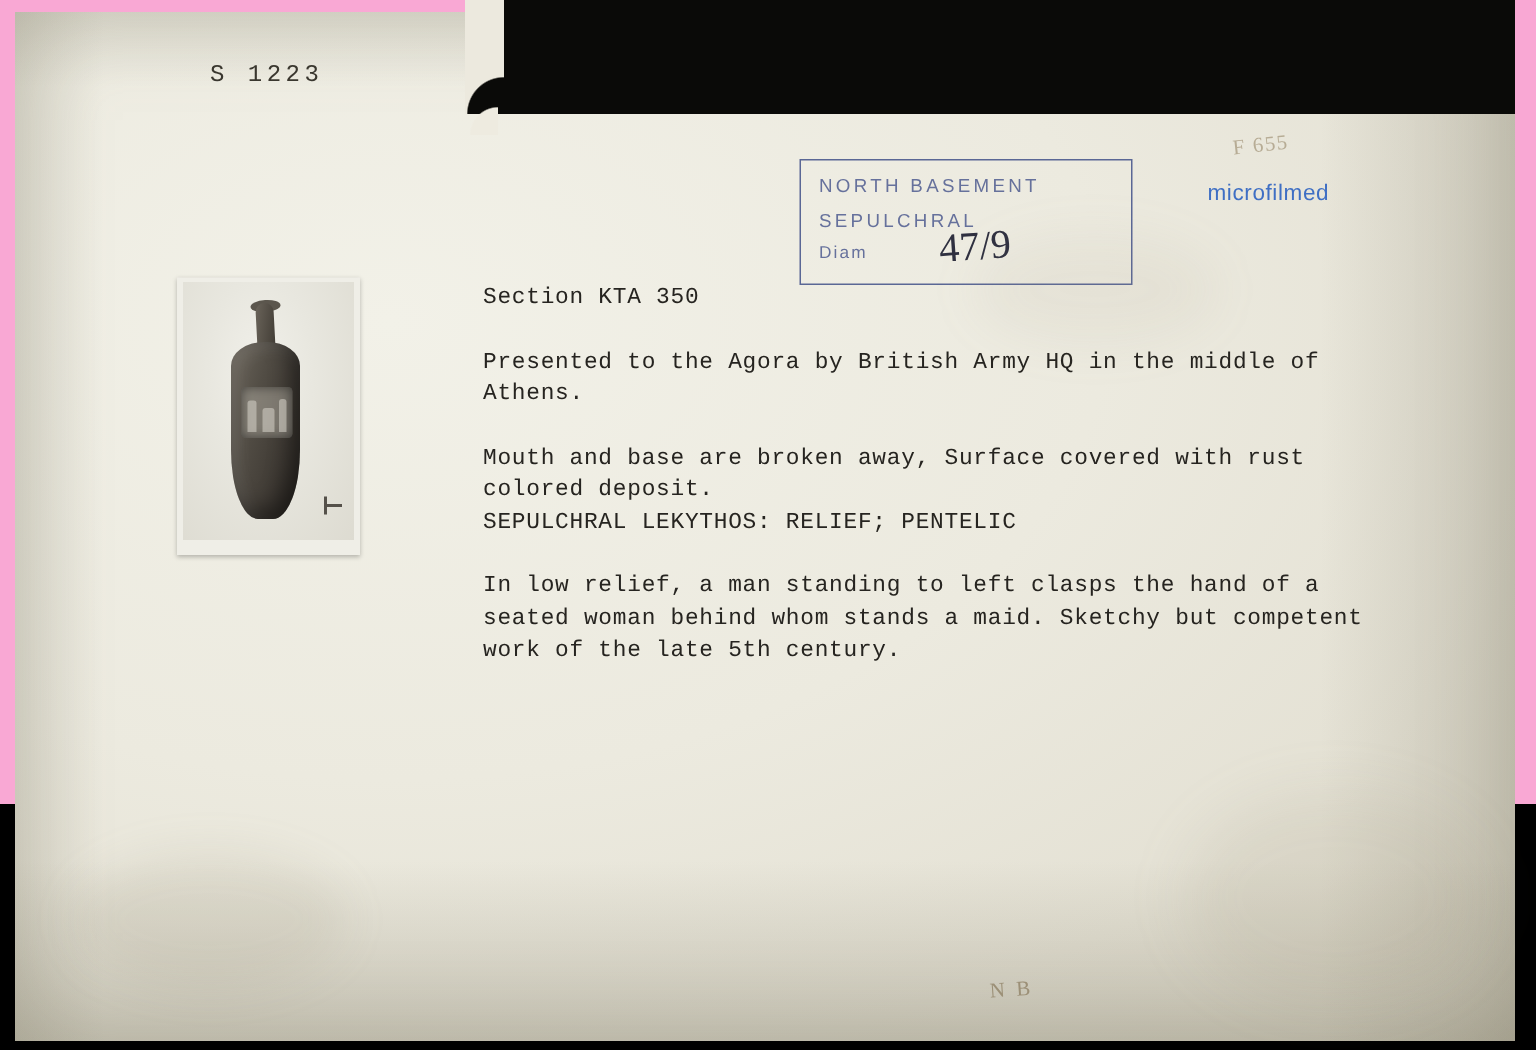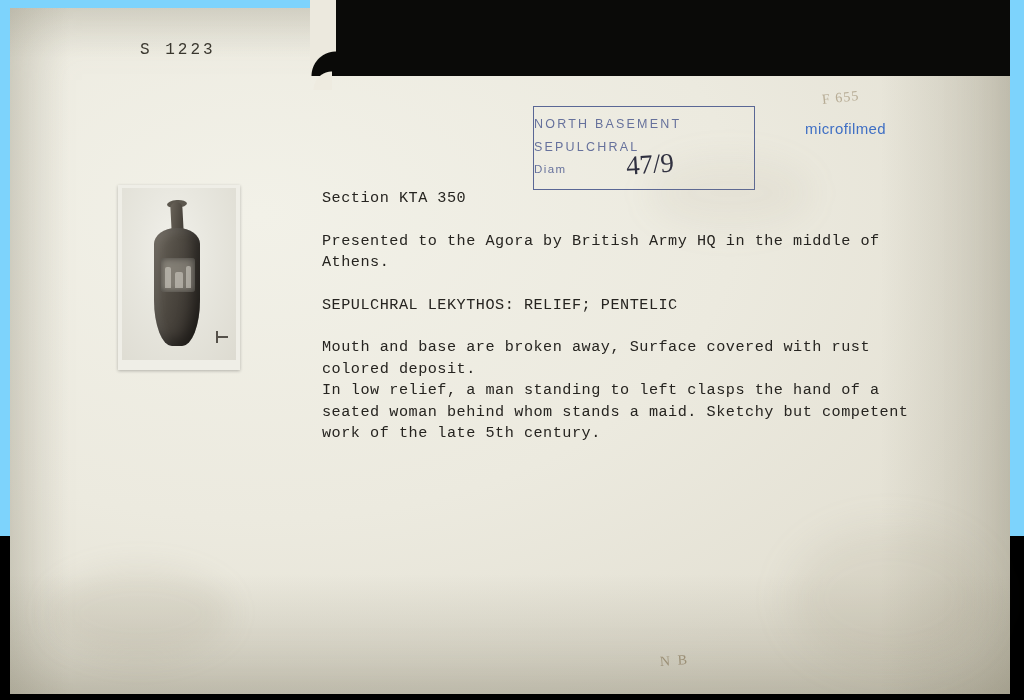--- a/index.html
+++ b/index.html
@@ -11,21 +11,21 @@
     width: 1024px;
     height: 700px;
     overflow: hidden;
     font-family: "Liberation Mono", monospace;
   }
 
   #scene {
     position: relative;
     width: 1024px;
     height: 536px;
-    background: #7dd3fc;
+    background: #f9a8d4;
   }
 
   
   #card {
     position: absolute;
     left: 10px;
     top: 8px;
     width: 1000px;
     height: 686px;
     background:
@@ -98,21 +98,21 @@
     position: absolute;
     left: 523px;
     top: 98px;
     width: 220px;
     height: 82px;
     border: 1.5px solid #5a6795;
     color: #4d5a8e;
   }
   .stamp-line {
     position: absolute;
-    left: 0;
+    left: 12px;
     font-size: 12.5px;
     letter-spacing: 2.2px;
     color: #4f5c90;
     font-family: "Liberation Sans", sans-serif;
     opacity: 0.85;
   }
   #stamp-l1 { top: 10px; }
   #stamp-l2 { top: 33px; }
   #stamp-l3 { top: 56px; font-size: 11.5px; letter-spacing: 1.4px; }
   #stamp-number {
@@ -309,23 +309,23 @@
           </div>
         </div>
         <div id="scalebar"></div>
       </div>
     </div>
 
     <div id="typed">
       <p class="para">Section KTA 350</p>
       <p class="para">Presented to the Agora by British Army HQ in the middle of
 Athens.</p>
-      <p class="para">SEPULCHRAL LEKYTHOS: RELIEF; PENTELIC</p>
       <p class="para tight">Mouth and base are broken away, Surface covered with rust
 colored deposit.</p>
+      <p class="para">SEPULCHRAL LEKYTHOS: RELIEF; PENTELIC</p>
       <p class="para">In low relief, a man standing to left clasps the hand of a
 seated woman behind whom stands a maid. Sketchy but competent
 work of the late 5th century.</p>
     </div>
 
     <div class="blotch" style="left:40px; top:560px; width:180px; height:90px; background:rgba(150,143,118,0.12); filter:blur(14px);"></div>
     <div class="blotch" style="left:780px; top:520px; width:200px; height:140px; background:rgba(150,143,118,0.12); filter:blur(18px);"></div>
     <div class="blotch" style="left:640px; top:150px; width:160px; height:70px; background:rgba(150,143,118,0.08); filter:blur(16px);"></div>
 
   </div>

